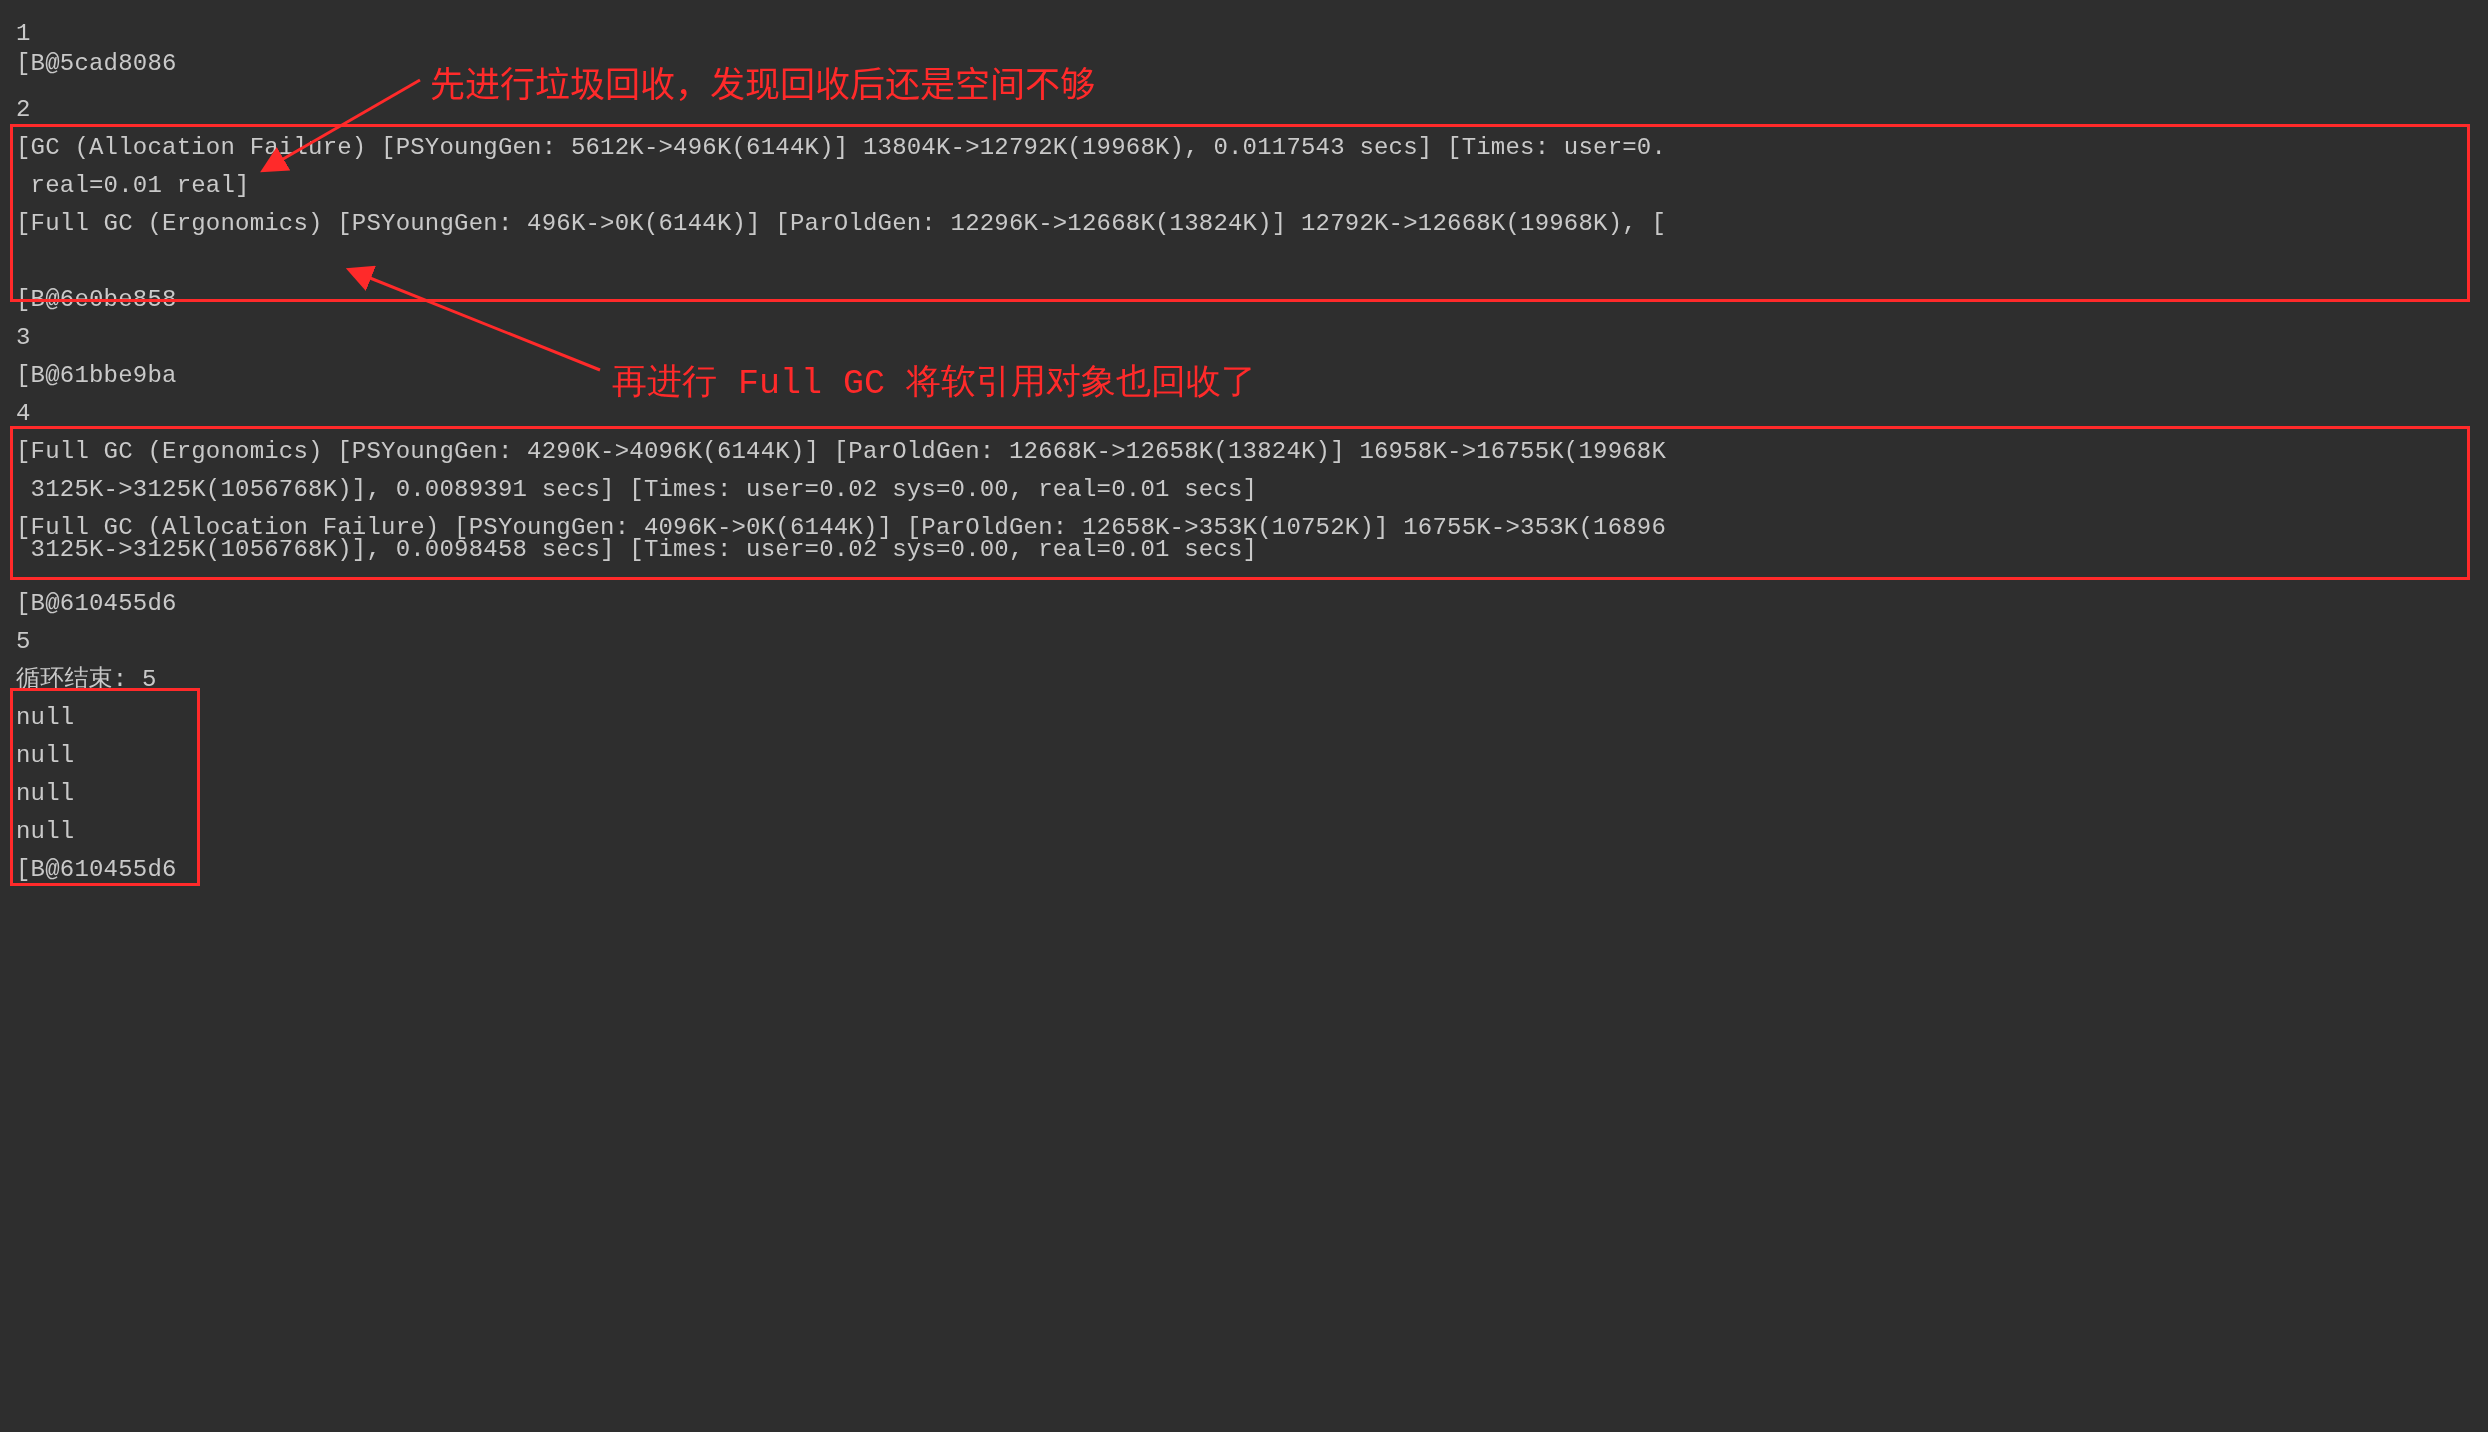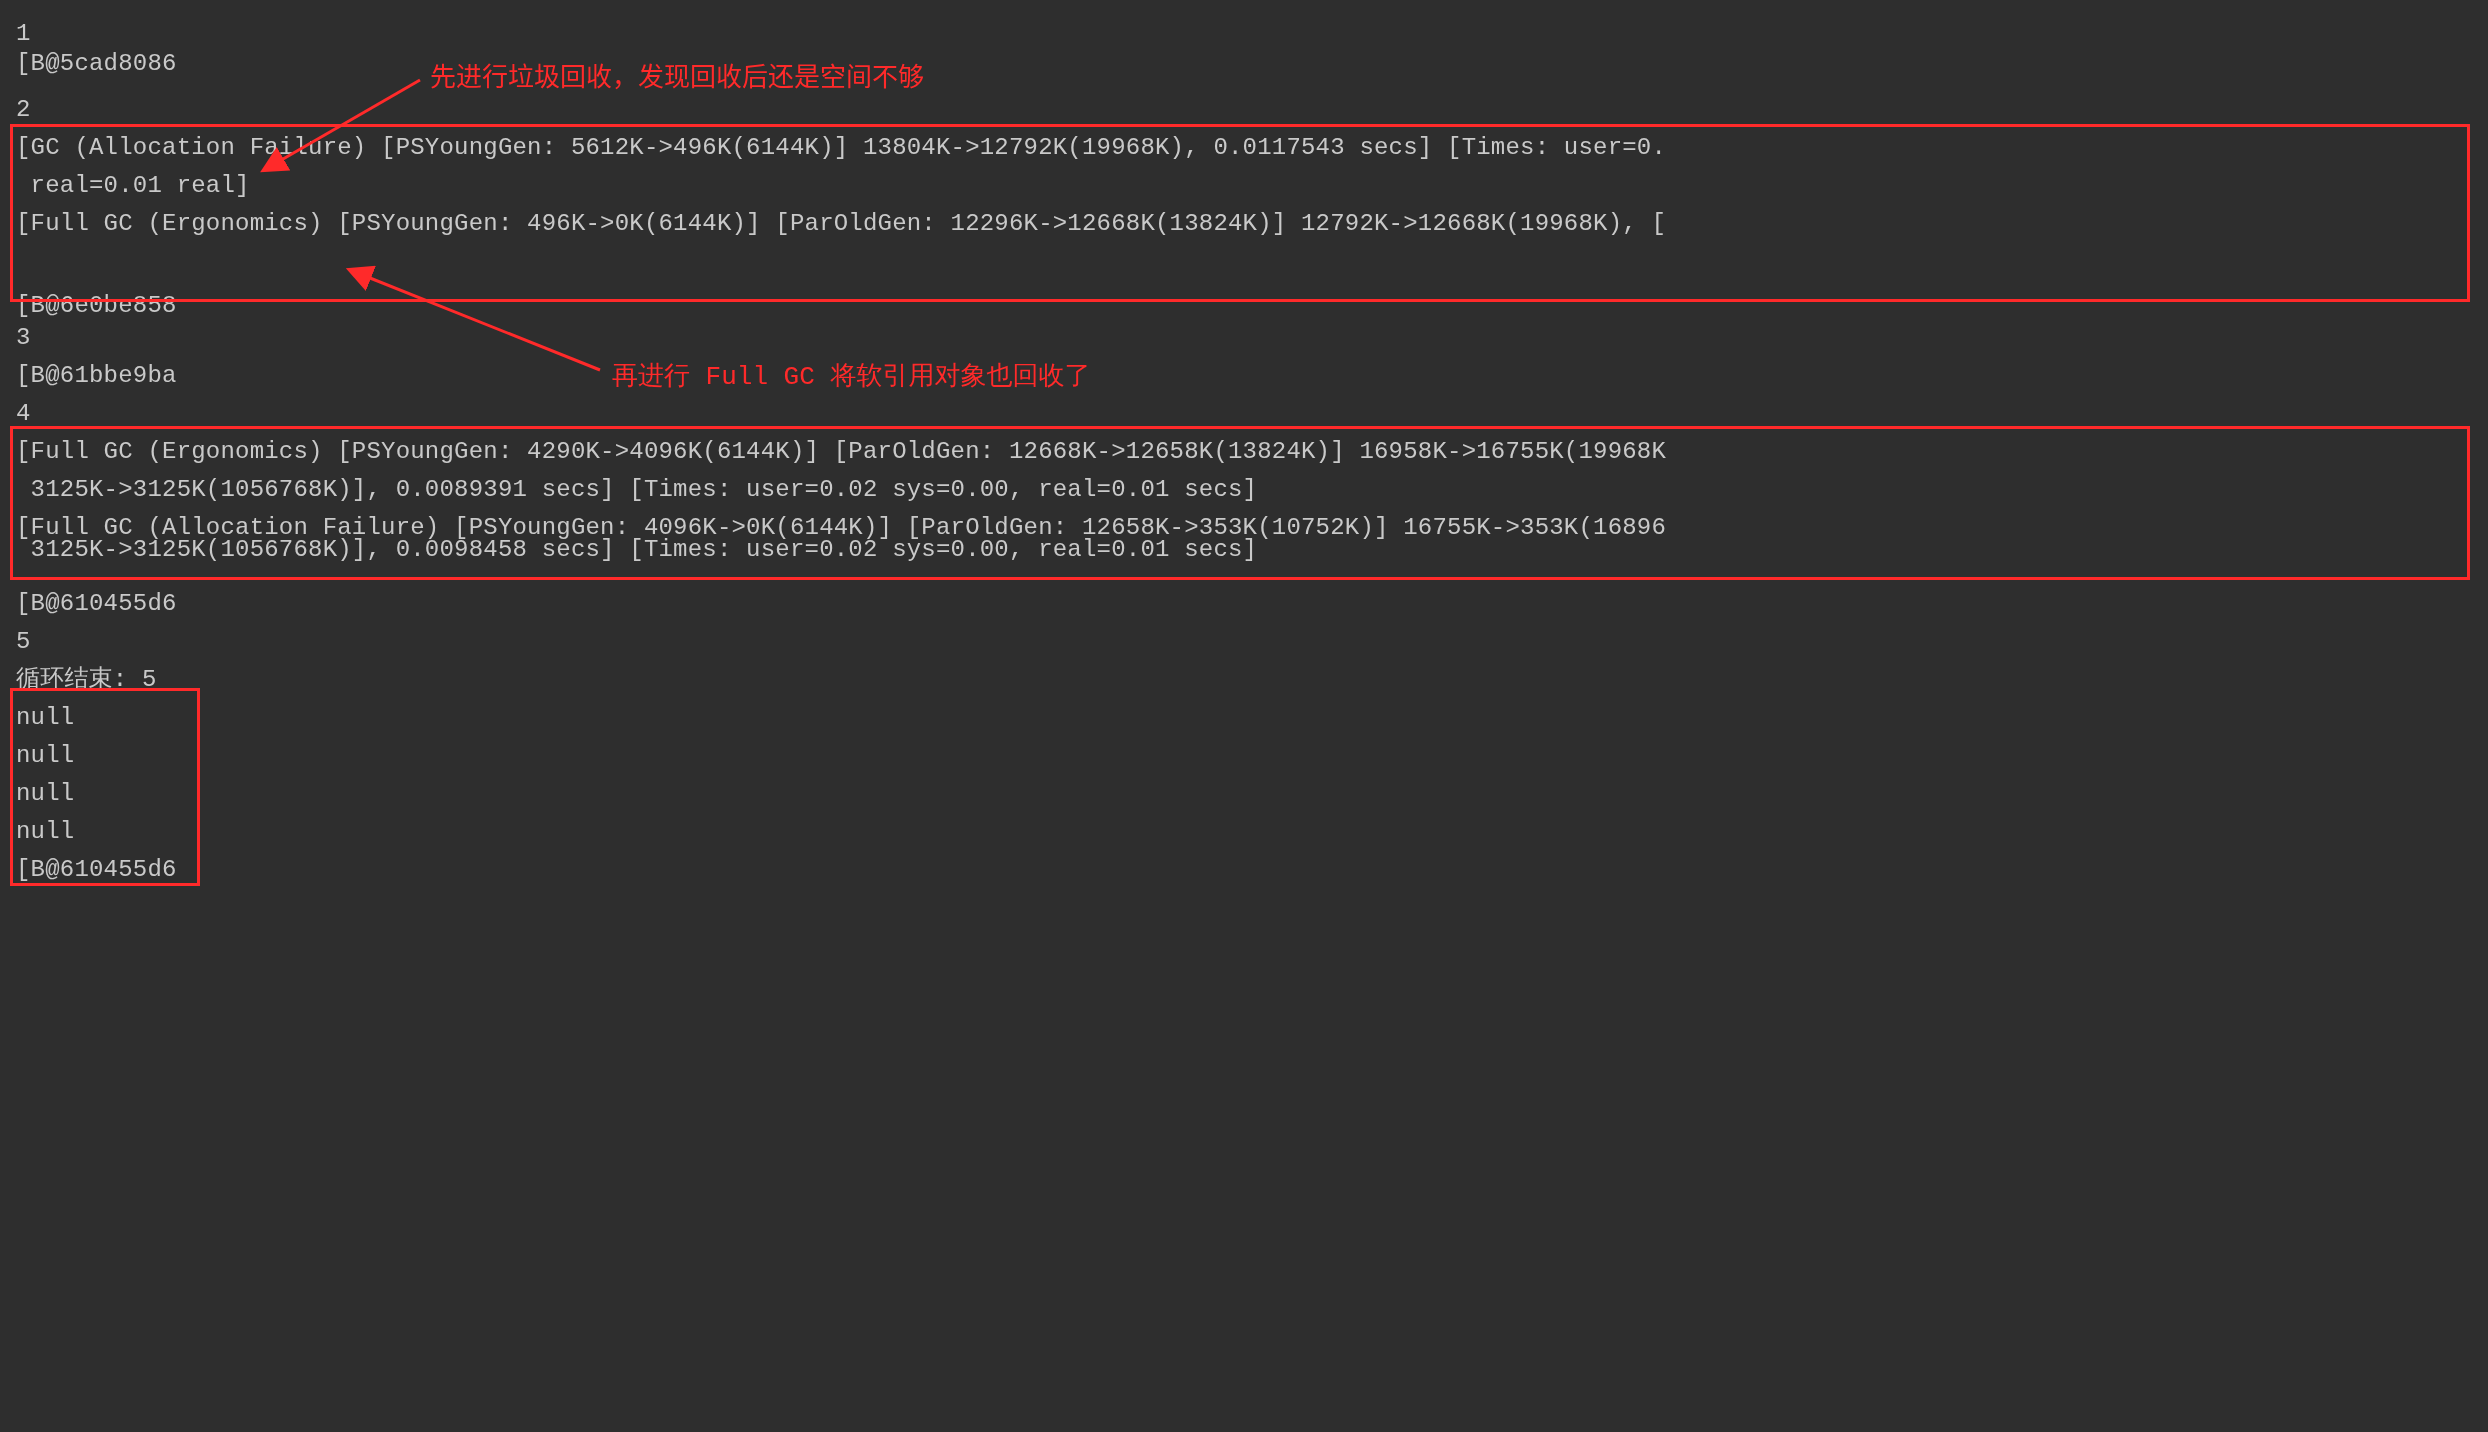--- a/index.html
+++ b/index.html
@@ -22,21 +22,21 @@
     left: 16px;
     white-space: pre;
     line-height: 36px;
     font-size: 24px;
     letter-spacing: 0.2px;
   }
   .annotation {
     position: absolute;
     color: #ff2a2a;
     font-family: "PingFang SC", "Microsoft YaHei", "Noto Sans CJK SC", sans-serif;
-    font-size: 26px;
+    font-size: 35px;
     white-space: nowrap;
   }
   .redbox {
     position: absolute;
     border: 3px solid #ff2a2a;
     pointer-events: none;
   }
   svg.arrow {
     position: absolute;
     overflow: visible;
@@ -47,21 +47,21 @@
 <body>
 
 <div class="stage">
 
   <div class="line" style="top:16px">1</div>
   <div class="line" style="top:46px">[B@5cad8086</div>
   <div class="line" style="top:92px">2</div>
   <div class="line" style="top:130px">[GC (Allocation Failure) [PSYoungGen: 5612K-&gt;496K(6144K)] 13804K-&gt;12792K(19968K), 0.0117543 secs] [Times: user=0.</div>
   <div class="line" style="top:168px"> real=0.01 real]</div>
   <div class="line" style="top:206px">[Full GC (Ergonomics) [PSYoungGen: 496K-&gt;0K(6144K)] [ParOldGen: 12296K-&gt;12668K(13824K)] 12792K-&gt;12668K(19968K), [</div>
-  <div class="line" style="top:288px">[B@6e0be858</div>
+  <div class="line" style="top:282px">[B@6e0be858</div>
   <div class="line" style="top:320px">3</div>
   <div class="line" style="top:358px">[B@61bbe9ba</div>
   <div class="line" style="top:396px">4</div>
   <div class="line" style="top:434px">[Full GC (Ergonomics) [PSYoungGen: 4290K-&gt;4096K(6144K)] [ParOldGen: 12668K-&gt;12658K(13824K)] 16958K-&gt;16755K(19968K</div>
   <div class="line" style="top:472px"> 3125K-&gt;3125K(1056768K)], 0.0089391 secs] [Times: user=0.02 sys=0.00, real=0.01 secs]</div>
   <div class="line" style="top:510px">[Full GC (Allocation Failure) [PSYoungGen: 4096K-&gt;0K(6144K)] [ParOldGen: 12658K-&gt;353K(10752K)] 16755K-&gt;353K(16896</div>
   <div class="line" style="top:532px"> 3125K-&gt;3125K(1056768K)], 0.0098458 secs] [Times: user=0.02 sys=0.00, real=0.01 secs]</div>
   <div class="line" style="top:586px">[B@610455d6</div>
   <div class="line" style="top:624px">5</div>
   <div class="line" style="top:662px">循环结束: 5</div>

